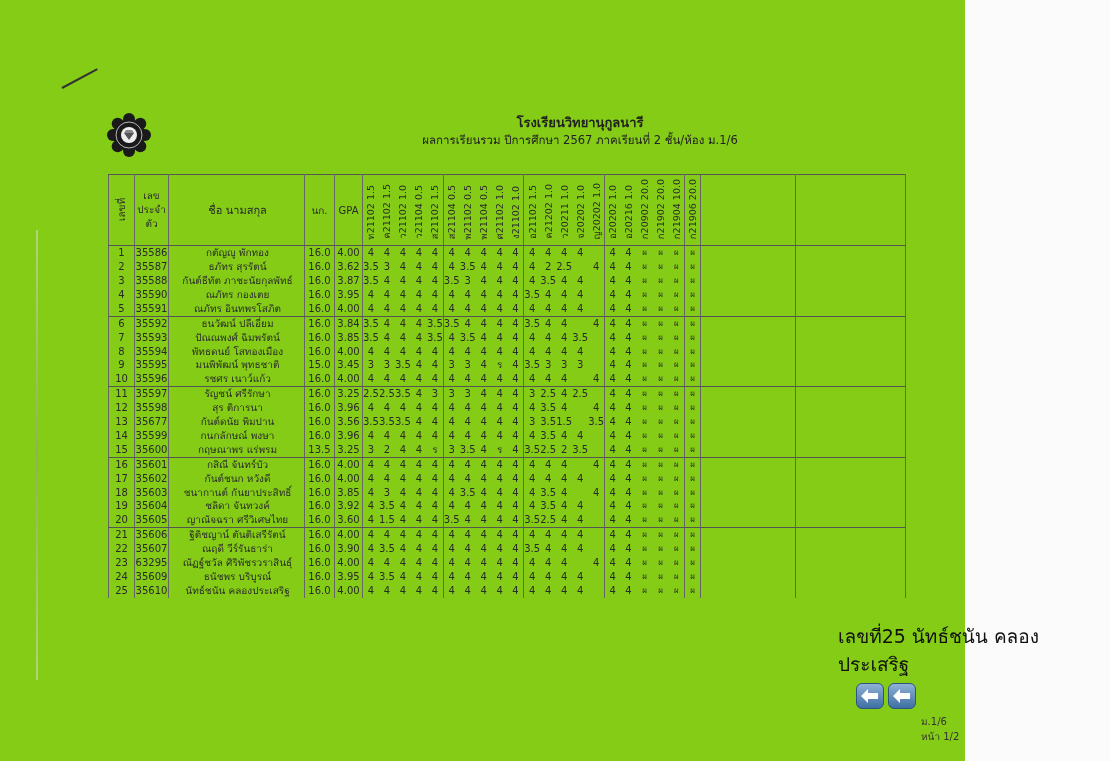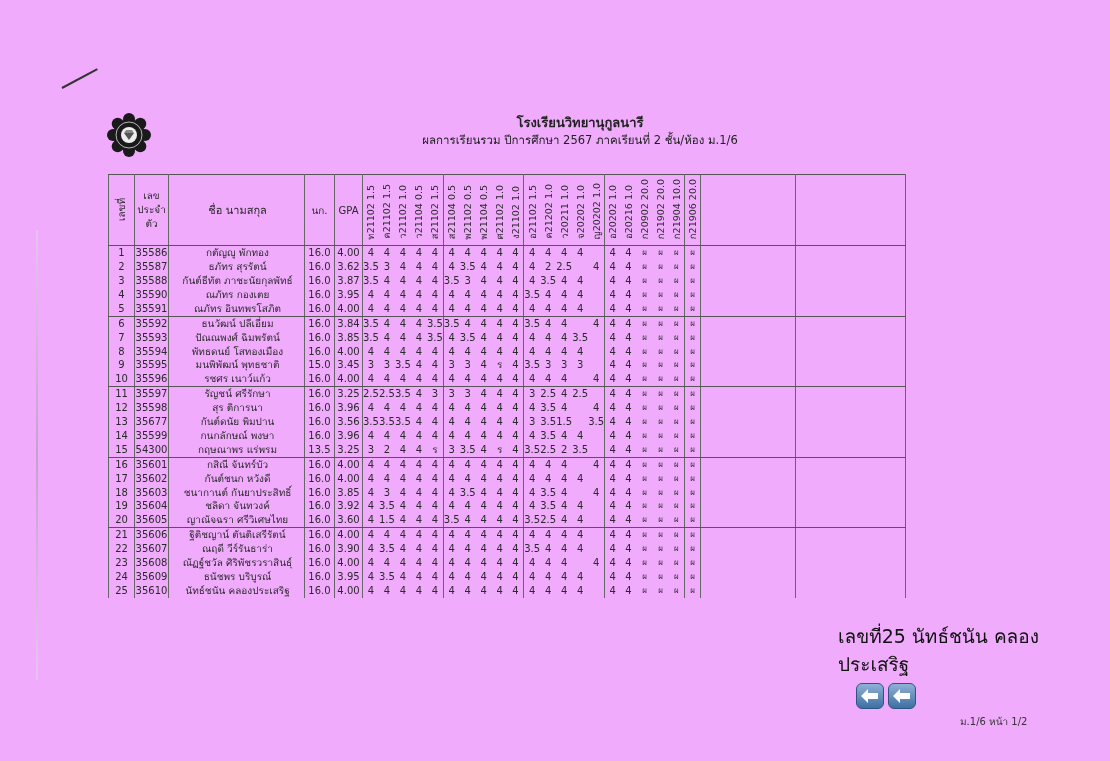--- a/index.html
+++ b/index.html
@@ -1,18 +1,18 @@
 <!DOCTYPE html>
 <html><head>
 <meta charset="utf-8">
 <style>
   * { box-sizing: border-box; margin: 0; padding: 0; }
   html, body { width: 1110px; height: 761px; overflow: hidden; background: #fbfbfb; }
   body { font-family: "DejaVu Sans", sans-serif; color: #222; position: relative; }
-  .paper { position: absolute; left: 0; top: 0; width: 1110px; height: 761px; background: #f0abfc; }
+  .paper { position: absolute; left: 0; top: 0; width: 965px; height: 761px; background: #84cc16; }
   .stroke-mark { position: absolute; left: 62px; top: 87px; width: 40px; height: 2px; background: #333; transform: rotate(-28deg); transform-origin: left center; }
   .scan-edge { position: absolute; left: 36px; top: 230px; width: 2px; height: 450px; background: linear-gradient(#ddd, #999, #ddd); opacity: .5; }
   .logo { position: absolute; left: 106px; top: 112px; width: 46px; height: 46px; }
   .title-block { position: absolute; left: 300px; top: 114px; width: 560px; text-align: center; }
   .title-1 { font-size: 13px; font-weight: bold; color: #222; line-height: 18px; }
   .title-2 { font-size: 11.5px; color: #222; line-height: 16px; }
   table.grades { position: absolute; left: 108px; top: 174px; border-collapse: collapse; font-size: 10px; color: #2a2a2a; }
   table.grades th, table.grades td { border-left: 1px solid #666; border-right: 1px solid #666; padding: 0; text-align: center; }
   table.grades thead th { border-top: 1.5px solid #555; border-bottom: 1.5px solid #555; height: 70px; font-weight: normal; }
   table.grades thead th.vert { vertical-align: bottom; }
@@ -28,21 +28,21 @@
   .c-s { width: 16px; }
   .c-x1 { width: 95px; }
   .c-x2 { width: 110px; }
   td.nbr, th.nbr { border-right: none !important; }
   td.nbl, th.nbl { border-left: none !important; }
   .hdr-no { font-size: 10px; }
   .hdr-name { font-size: 11px; }
   .overlay-caption { position: absolute; left: 838px; top: 622px; width: 270px; font-size: 19px; color: #111; line-height: 28px; text-align: left; font-family: "DejaVu Sans", sans-serif; }
   .nav-btns { position: absolute; left: 856px; top: 683px; display: flex; gap: 4px; }
   .nav-btn { width: 28px; height: 26px; border-radius: 6px; background: linear-gradient(#8fb1d6, #3e6fa3); border: 1px solid #2d5580; display: flex; align-items: center; justify-content: center; cursor: pointer; }
-  .page-footer { position: absolute; left: 960px; top: 714px; font-size: 10px; color: #333; }
+  .page-footer { position: absolute; left: 921px; top: 714px; font-size: 10px; color: #333; }
 </style>
 </head>
 <body>
 
 <div class="paper">
   <div class="stroke-mark"></div>
   <div class="scan-edge"></div>
 
   <svg class="logo" viewBox="0 0 46 46">
     <g fill="#1a1a1a">
@@ -520,21 +520,21 @@
           <td class="nbr nbl">4</td>
           <td class="nbr nbl" style="font-size: 8px;">ผ</td>
           <td class="nbr nbl" style="font-size: 8px;">ผ</td>
           <td class="nbl" style="font-size: 8px;">ผ</td>
           <td class="nbr" style="font-size: 8px;">ผ</td>
           <td></td>
           <td></td>
         </tr>
         <tr class="grp-end">
           <td>15</td>
-          <td>54300</td>
+          <td>35600</td>
           <td class="c-name">กฤษณาพร แร่พรม</td>
           <td>13.5</td>
           <td>3.25</td>
           <td class="nbr">3</td>
           <td class="nbr nbl">2</td>
           <td class="nbr nbl">4</td>
           <td class="nbr nbl">4</td>
           <td class="nbl">ร</td>
           <td class="nbr">3</td>
           <td class="nbr nbl">3.5</td>
@@ -760,21 +760,21 @@
           <td class="nbr nbl">4</td>
           <td class="nbr nbl" style="font-size: 8px;">ผ</td>
           <td class="nbr nbl" style="font-size: 8px;">ผ</td>
           <td class="nbl" style="font-size: 8px;">ผ</td>
           <td class="nbr" style="font-size: 8px;">ผ</td>
           <td></td>
           <td></td>
         </tr>
         <tr>
           <td>23</td>
-          <td>35608</td>
+          <td>63295</td>
           <td class="c-name">ณัฏฐ์ชวัล ศิริพัชรวราสินธุ์</td>
           <td>16.0</td>
           <td>4.00</td>
           <td class="nbr">4</td>
           <td class="nbr nbl">4</td>
           <td class="nbr nbl">4</td>
           <td class="nbr nbl">4</td>
           <td class="nbl">4</td>
           <td class="nbr">4</td>
           <td class="nbr nbl">4</td>

